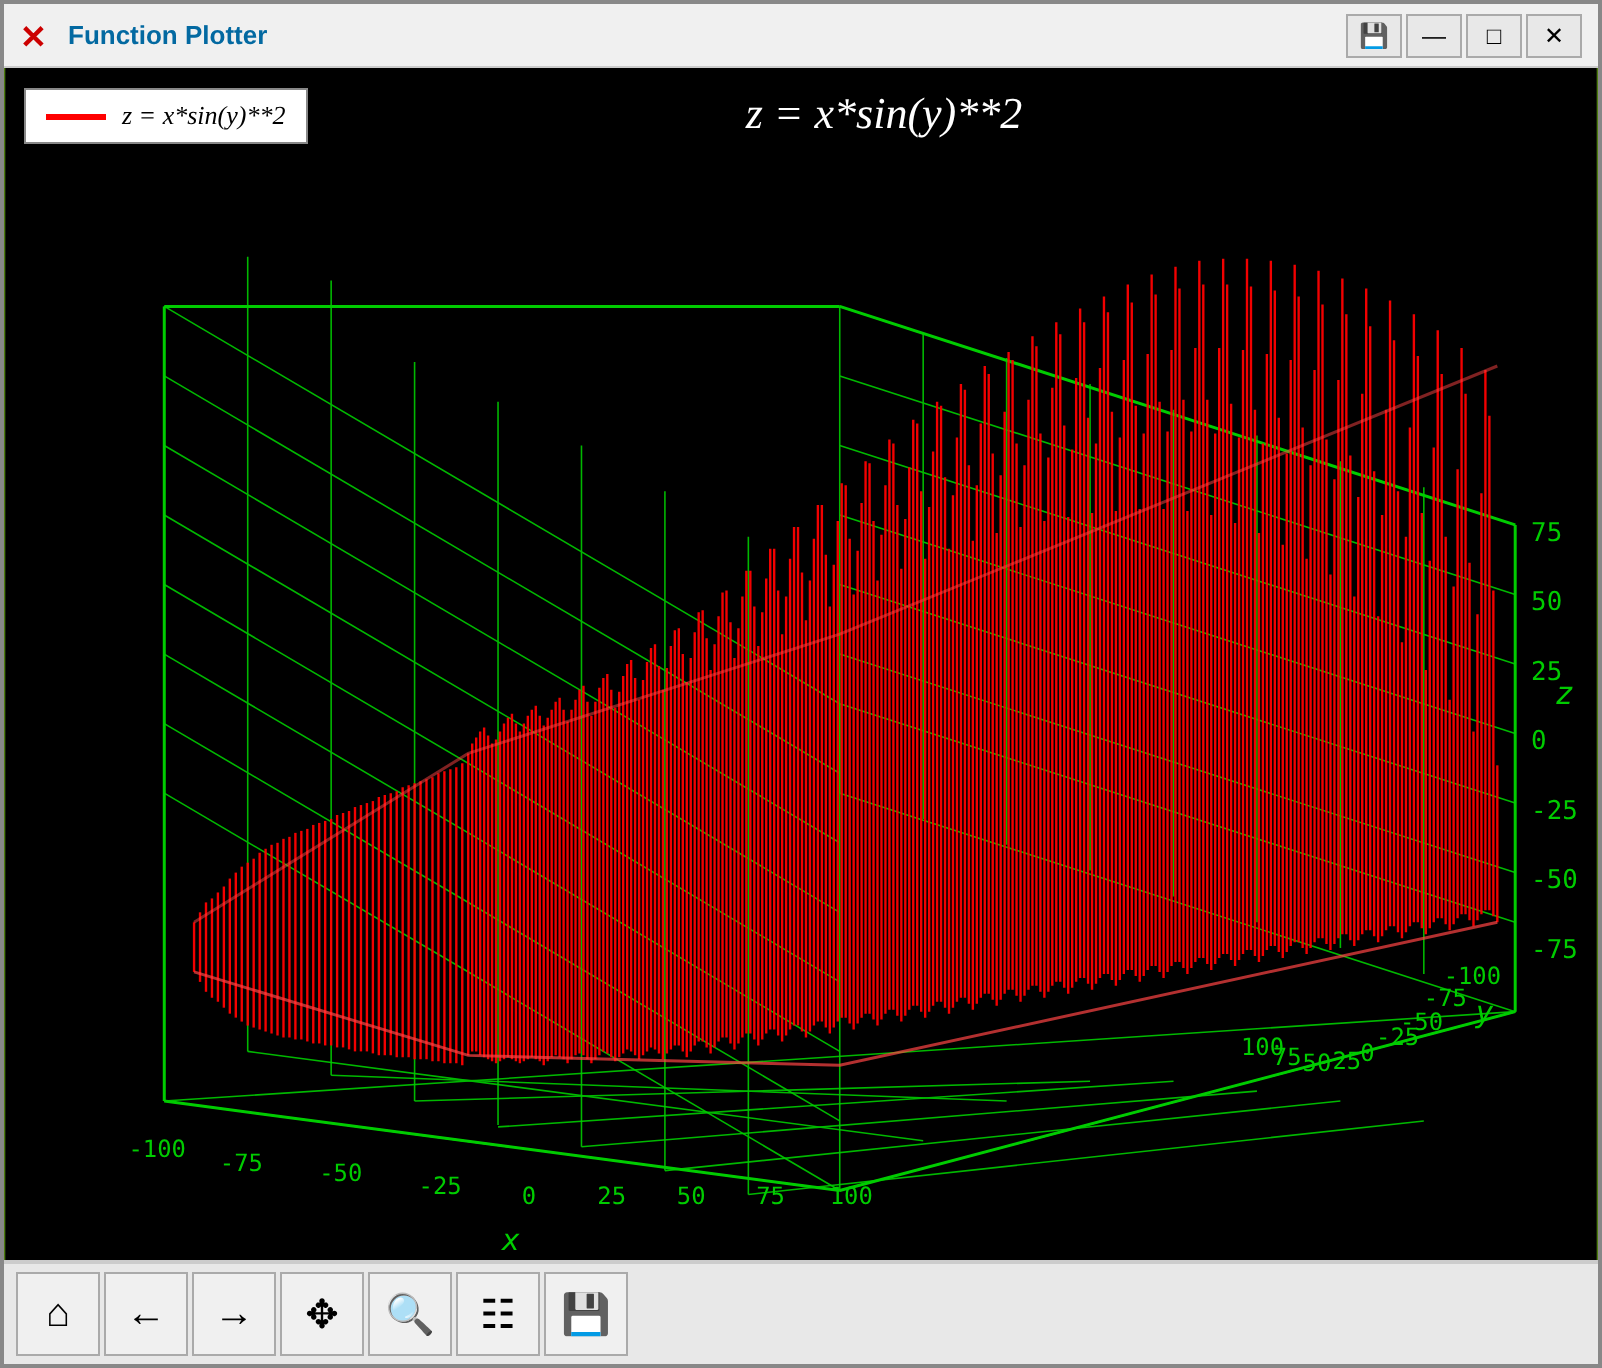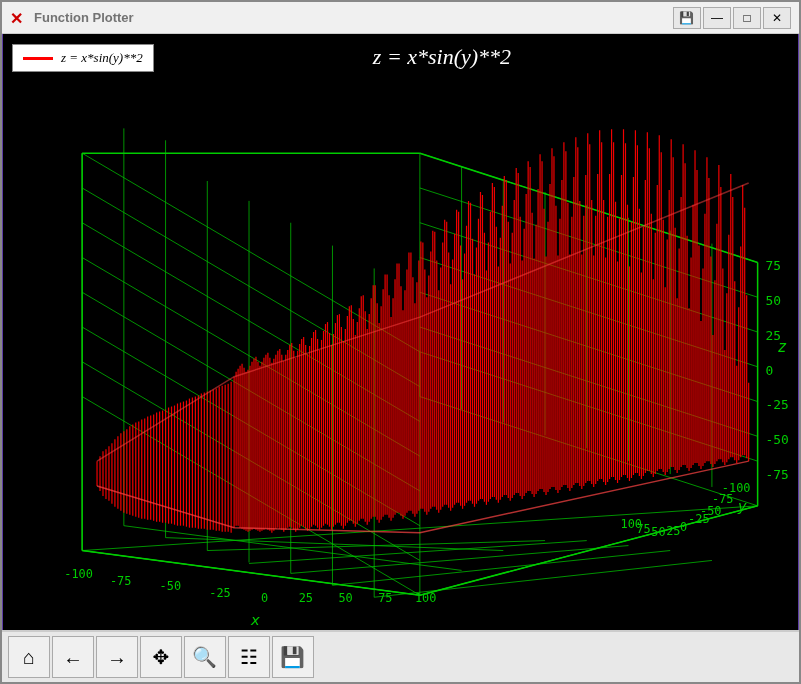--- a/index.html
+++ b/index.html
@@ -35,21 +35,21 @@
       height: 18px;
       margin-right: 6px;
       color: #c00;
       font-weight: bold;
       font-size: 16px;
     }
 
     .title-bar-text {
       font-size: 13px;
       font-weight: 600;
-      color: #737373;
+      color: #0369a1;
       flex: 1;
     }
 
     .title-bar-controls {
       display: flex;
       gap: 2px;
     }
 
     .title-btn {
       width: 28px;
@@ -59,21 +59,21 @@
       cursor: pointer;
       font-size: 12px;
       display: flex;
       align-items: center;
       justify-content: center;
     }
 
     
     .plot-area {
       flex: 1;
-      background: #8b5cf6;
+      background: #4d7c0f;
       position: relative;
       overflow: hidden;
     }
 
     
     .legend {
       position: absolute;
       top: 10px;
       left: 10px;
       background: #fff;

